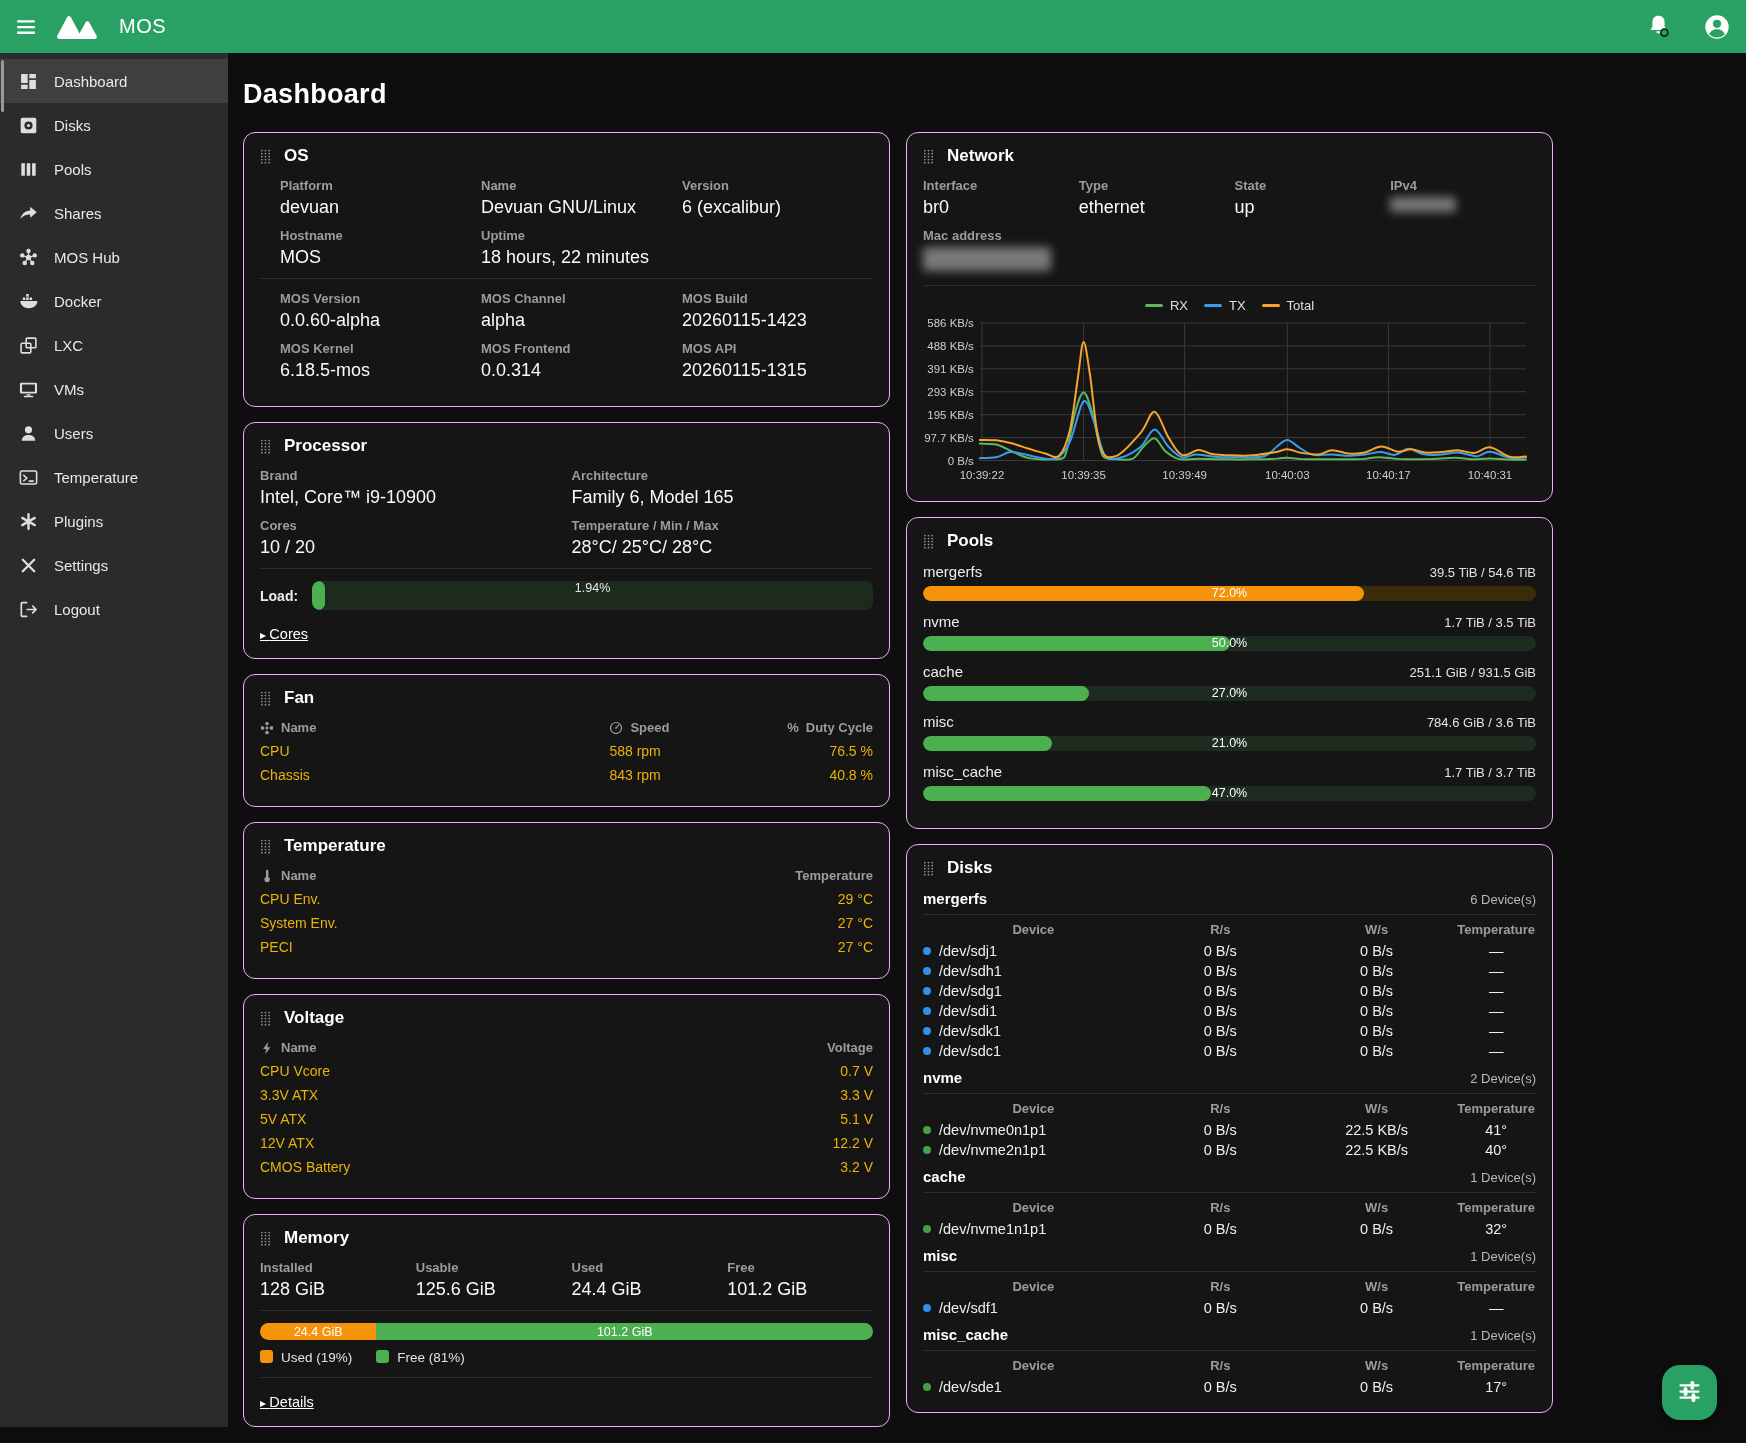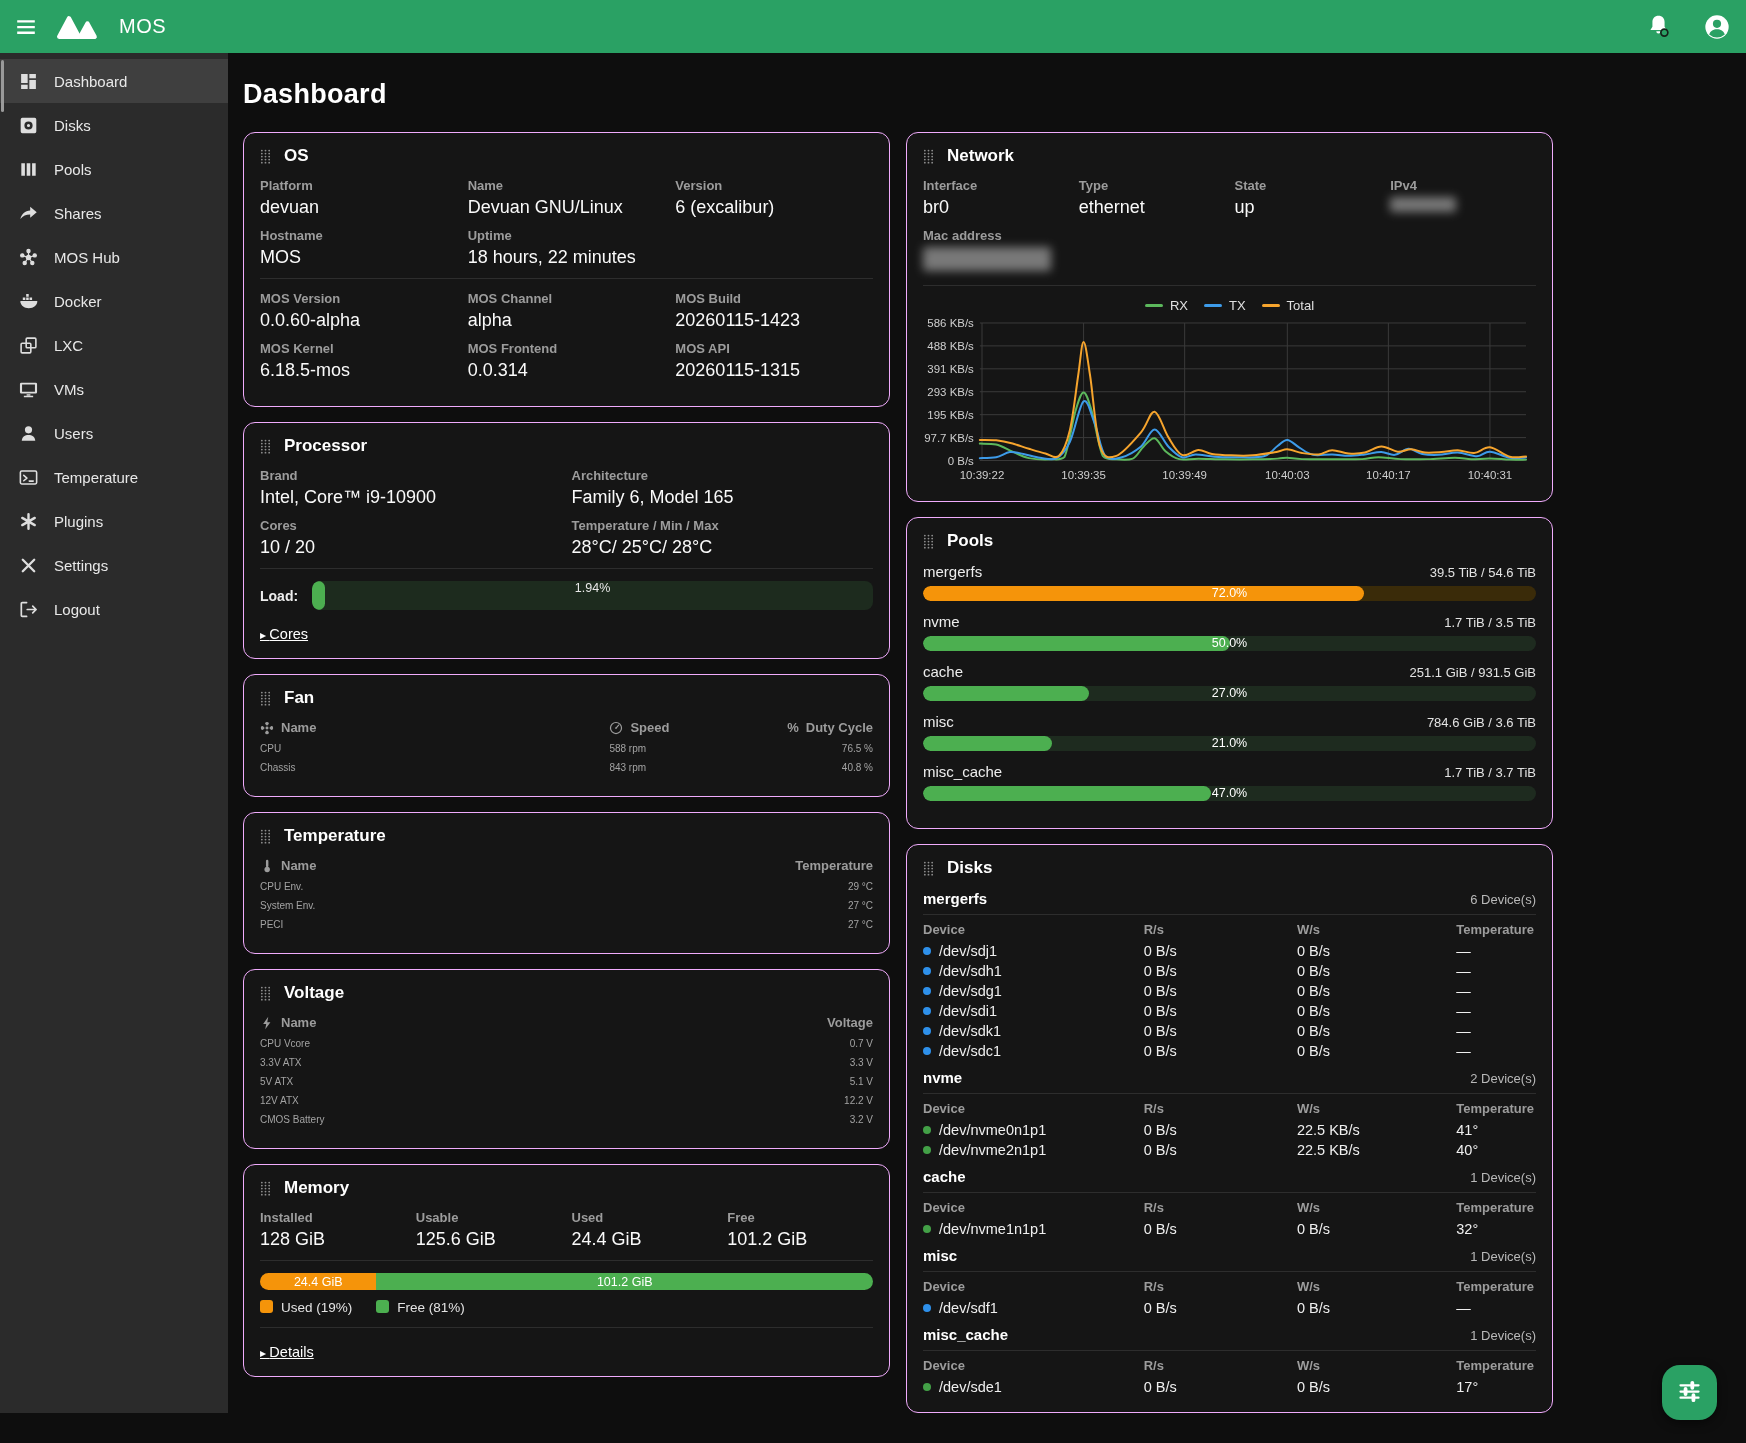--- a/index.html
+++ b/index.html
@@ -35,37 +35,37 @@
   .columns { display:flex; gap:16px; align-items:flex-start; }
   .col { width:647px; display:flex; flex-direction:column; gap:15px; }
   
   .card { background:#151515; border:1px solid #f0abfc; border-radius:12px; padding:13px 16px 15px; }
   .card-head { display:flex; align-items:center; gap:13px; margin-bottom:12px; }
   .card-head h2 { font-size:17px; margin:0; font-weight:700; color:#fff; }
   .drag { width:11px; height:15px; cursor:grab; }
   .drag svg { width:11px; height:15px; display:block; }
   .fields { display:grid; row-gap:10px; column-gap:10px; margin-bottom:10px; }
   .grid2 { grid-template-columns:1fr 1fr; }
-  .grid3 { grid-template-columns:1fr 1fr 1fr; }
+  .grid3 { grid-template-columns:1fr 1fr 1fr;margin-left:20px; }
   .grid4 { grid-template-columns:1fr 1fr 1fr 1fr; }
   .f-label { color:#9c9c9c; font-weight:700; font-size:13px; margin-bottom:4px; }
   .f-value { font-size:18px; color:#fafafa; }
   .divider { border:none; border-top:1px solid #2d2d2d; margin:4px 0 12px; }
   .redacted { display:inline-block; width:66px; height:15px; background:#9a9a9a; border-radius:2px; filter:blur(5px); opacity:.75; }
   .redacted.wide { width:128px; height:24px; }
   
   .load-row { display:flex; align-items:center; gap:14px; margin:4px 0 12px; }
   .load-label { font-weight:700; font-size:14px; }
   .load-track { flex:1; height:29px; background:#1d2b1e; border-radius:8px; position:relative; overflow:hidden; }
   .load-fill { height:100%; border-radius:8px; min-width:13px; }
   .load-text { position:absolute; left:0; right:0; top:0; text-align:center; font-size:12.5px; line-height:15px; color:#e8e8e8; }
   .card-link { display:inline-block; color:#fff; font-size:14.5px; text-decoration:underline; cursor:pointer; margin-top:4px; }
   .card-link::before { content:"▸ "; font-size:12px; }
   
-  .trow { display:grid; align-items:center; margin:8px 0; font-size:10px; color:#a3a3a3; }
+  .trow { display:grid; align-items:center; margin:8px 0; font-size:14px; color:#eab308; }
   .trow.thead { color:#9c9c9c; font-weight:700; font-size:13px; margin:2px 0 4px; }
   .cols-fan { grid-template-columns:57% 24% 19%; }
   .cols-kv  { grid-template-columns:1fr auto; }
   .cols-fan .cell:nth-child(3) { text-align:right; justify-content:flex-end; }
   .cols-kv  .cell:nth-child(2) { text-align:right; justify-content:flex-end; }
   .hcell { display:flex; align-items:center; gap:7px; }
   .hcell svg { width:14px; height:14px; }
   .pct-ic { font-size:13px; font-weight:700; }
   
   .pool { margin:2px 0 12px; }
@@ -76,21 +76,21 @@
   .track-green { background:#1e2b1f; }
   .track-orange { background:#3a2b09; }
   .pool-fill { height:100%; border-radius:8px; }
   .pool-pct { position:absolute; left:0; right:0; top:0; text-align:center; font-size:12.5px; line-height:15px; color:#fff; }
   
   .dsection { margin-top:8px; }
   .d-top { display:flex; justify-content:space-between; align-items:baseline; }
   .d-name { font-weight:700; font-size:15px; color:#fff; }
   .d-count { font-size:13px; color:#b9b9b9; }
   .d-div { border:none; border-top:1px solid #2d2d2d; margin:7px 0 3px; }
-  .drow { display:grid; grid-template-columns:36% 25% 26% 13%; align-items:center; padding:2px 0; font-size:14.5px; color:#efefef; }
+  .drow { display:grid; grid-template-columns:36% 25% 26% 13%; align-items:center; padding:2px 0; font-size:14.5px; color:#efefef;text-align:center; }
   .drow.dhead { color:#9c9c9c; font-weight:700; font-size:13px; padding:4px 0; }
   .dev { display:flex; align-items:center; gap:8px; }
   .dot { width:8px; height:8px; border-radius:50%; flex:none; display:inline-block; }
   
   .mem-bar { display:flex; height:17px; border-radius:9px; overflow:hidden; margin:4px 0 10px; }
   .mem-seg { height:100%; display:flex; align-items:center; justify-content:center; font-size:12.5px; color:#fff; }
   .mem-legend { display:flex; gap:24px; margin-bottom:12px; font-size:13.5px; color:#e3e3e3; }
   .leg-item { display:flex; align-items:flex-start; gap:8px; }
   .sw { width:13px; height:13px; border-radius:3px; display:inline-block; }
   

